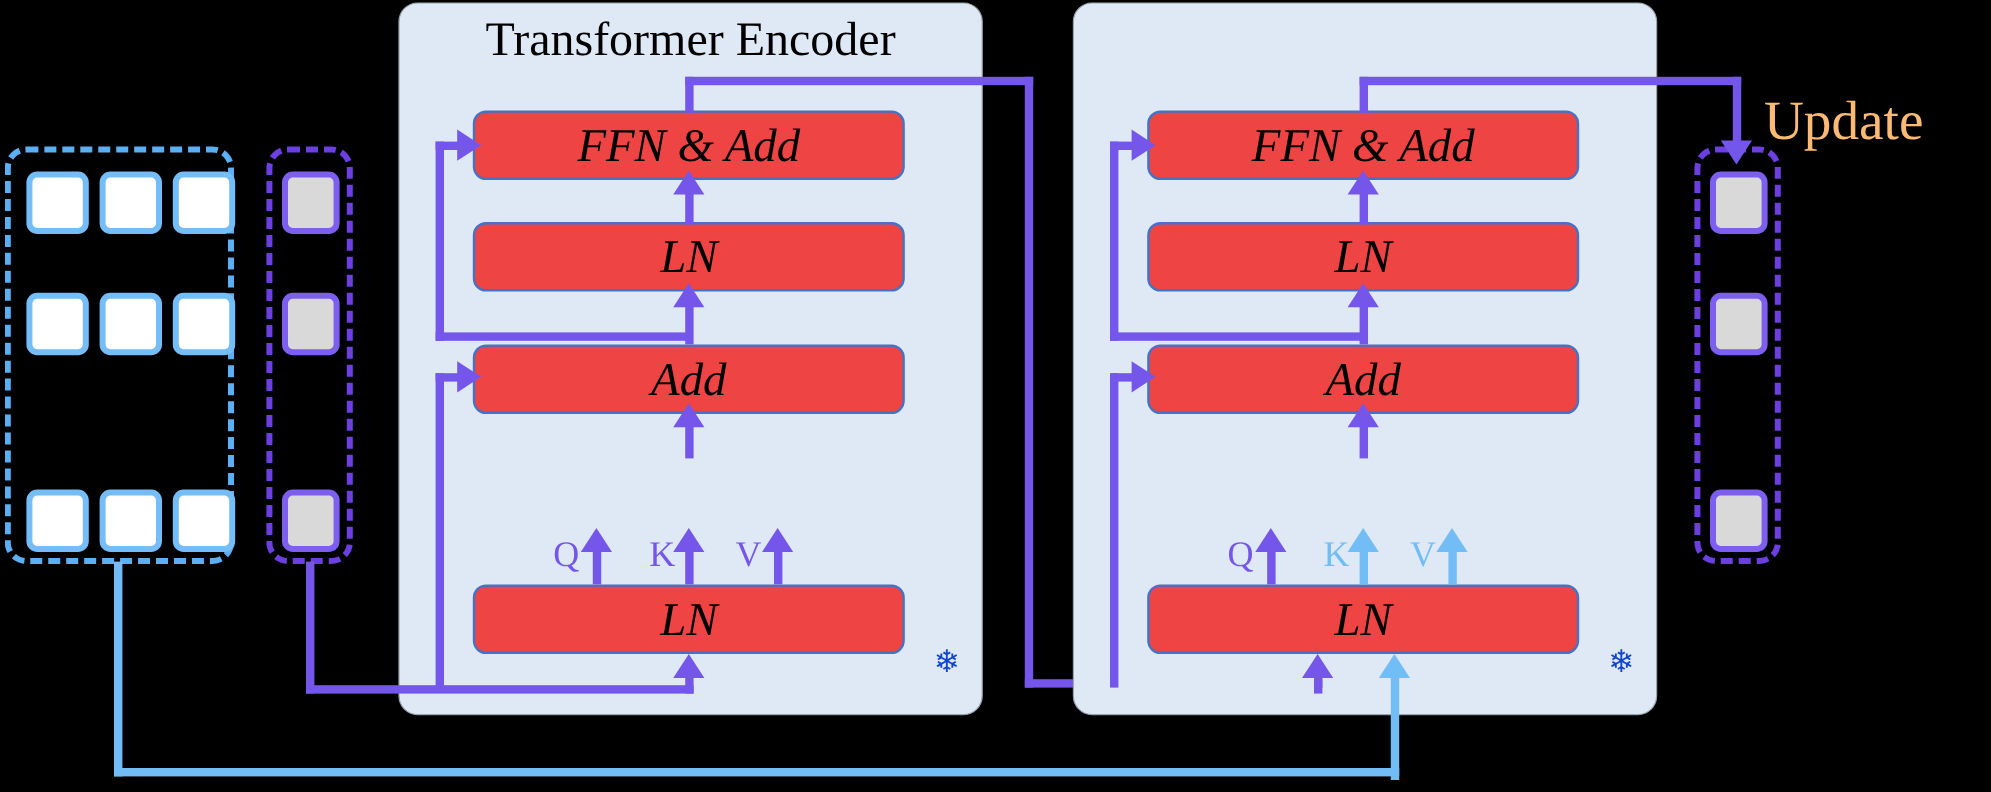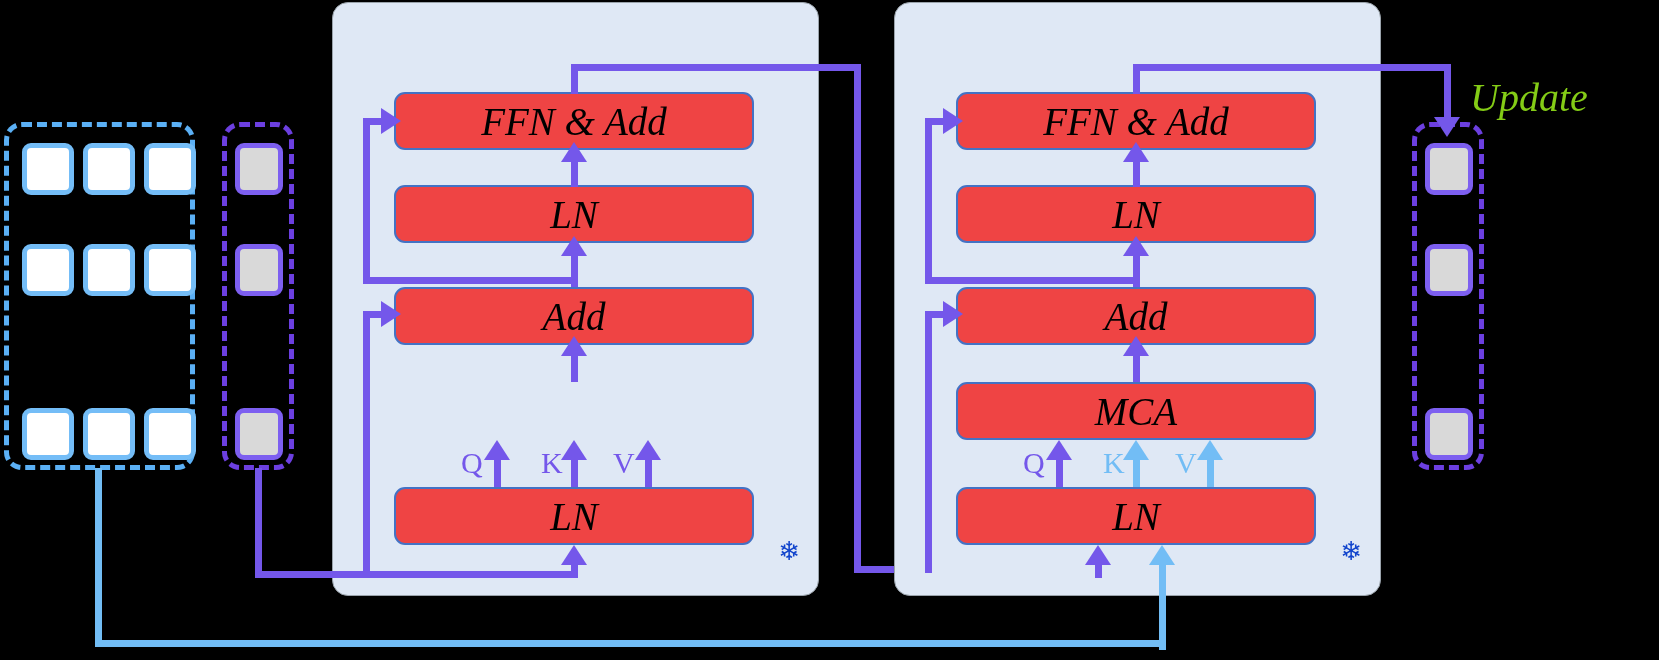--- a/index.html
+++ b/index.html
@@ -38,21 +38,21 @@
   .ah-up.lb{border-bottom-color:#72bdf5;}
   .ah-right{border-top:13px solid transparent;border-bottom:13px solid transparent;
             border-left:20px solid #7457ea;}
   .ah-down{border-left:13px solid transparent;border-right:13px solid transparent;
            border-top:20px solid #7457ea;}
 
   .qkv{position:absolute;font-size:30px;line-height:1;}
   .qkv.p{color:#7457ea;}
   .qkv.b{color:#72bdf5;}
 
-  .update-label{position:absolute;font-size:40px;color:#84cc16;white-space:nowrap;font-style:italic;}
+  .update-label{position:absolute;font-size:46px;color:#fdba74;white-space:nowrap;}
 </style>
 </head>
 <body>
 
 <div id="stage">
 
   <div class="group blue" style="left:4px;top:122px;width:191px;height:348px;"></div>
 
   <div class="tok white" style="left:22px;top:143px;width:52px;height:52px;"></div>
   <div class="tok white" style="left:83px;top:143px;width:52px;height:52px;"></div>
@@ -66,20 +66,21 @@
   <div class="tok white" style="left:83px;top:408px;width:52px;height:52px;"></div>
   <div class="tok white" style="left:144px;top:408px;width:52px;height:52px;"></div>
 
   <div class="group purple" style="left:222px;top:122px;width:72px;height:348px;"></div>
 
   <div class="tok gray" style="left:235px;top:143px;width:48px;height:52px;"></div>
   <div class="tok gray" style="left:235px;top:244px;width:48px;height:52px;"></div>
   <div class="tok gray" style="left:235px;top:408px;width:48px;height:52px;"></div>
 
   <div class="panel" style="left:332px;top:2px;width:487px;height:594px;">
+    <div class="panel-title">Transformer Encoder</div>
     <div class="snow" style="right:18px;bottom:30px;">❄</div>
   </div>
 
   <div class="blk" style="left:394px;top:92px;width:360px;height:58px;">FFN &amp; Add</div>
   <div class="blk" style="left:394px;top:185px;width:360px;height:58px;">LN</div>
   <div class="blk" style="left:394px;top:287px;width:360px;height:58px;">Add</div>
   <div class="blk" style="left:394px;top:487px;width:360px;height:58px;">LN</div>
 
   <div class="qkv p" style="left:461px;top:448px;">Q</div>
   <div class="qkv p" style="left:541px;top:448px;">K</div>
@@ -121,21 +122,20 @@
   <div class="seg" style="left:854px;top:64px;width:7px;height:509px;"></div>
   <div class="seg" style="left:854px;top:566px;width:285px;height:7px;"></div>
 
   <div class="panel" style="left:894px;top:2px;width:487px;height:594px;">
     <div class="snow" style="right:18px;bottom:30px;">❄</div>
   </div>
 
   <div class="blk" style="left:956px;top:92px;width:360px;height:58px;">FFN &amp; Add</div>
   <div class="blk" style="left:956px;top:185px;width:360px;height:58px;">LN</div>
   <div class="blk" style="left:956px;top:287px;width:360px;height:58px;">Add</div>
-  <div class="blk" style="left:956px;top:382px;width:360px;height:58px;">MCA</div>
   <div class="blk" style="left:956px;top:487px;width:360px;height:58px;">LN</div>
 
   <div class="qkv p" style="left:1023px;top:448px;">Q</div>
   <div class="qkv b" style="left:1103px;top:448px;">K</div>
   <div class="qkv b" style="left:1175px;top:448px;">V</div>
 
   <div class="seg" style="left:1056px;top:455px;width:7px;height:32px;"></div>
   <div class="arrowhead ah-up" style="left:1046px;top:440px;"></div>
   <div class="seg lb" style="left:1133px;top:455px;width:7px;height:32px;"></div>
   <div class="arrowhead ah-up lb" style="left:1123px;top:440px;"></div>

